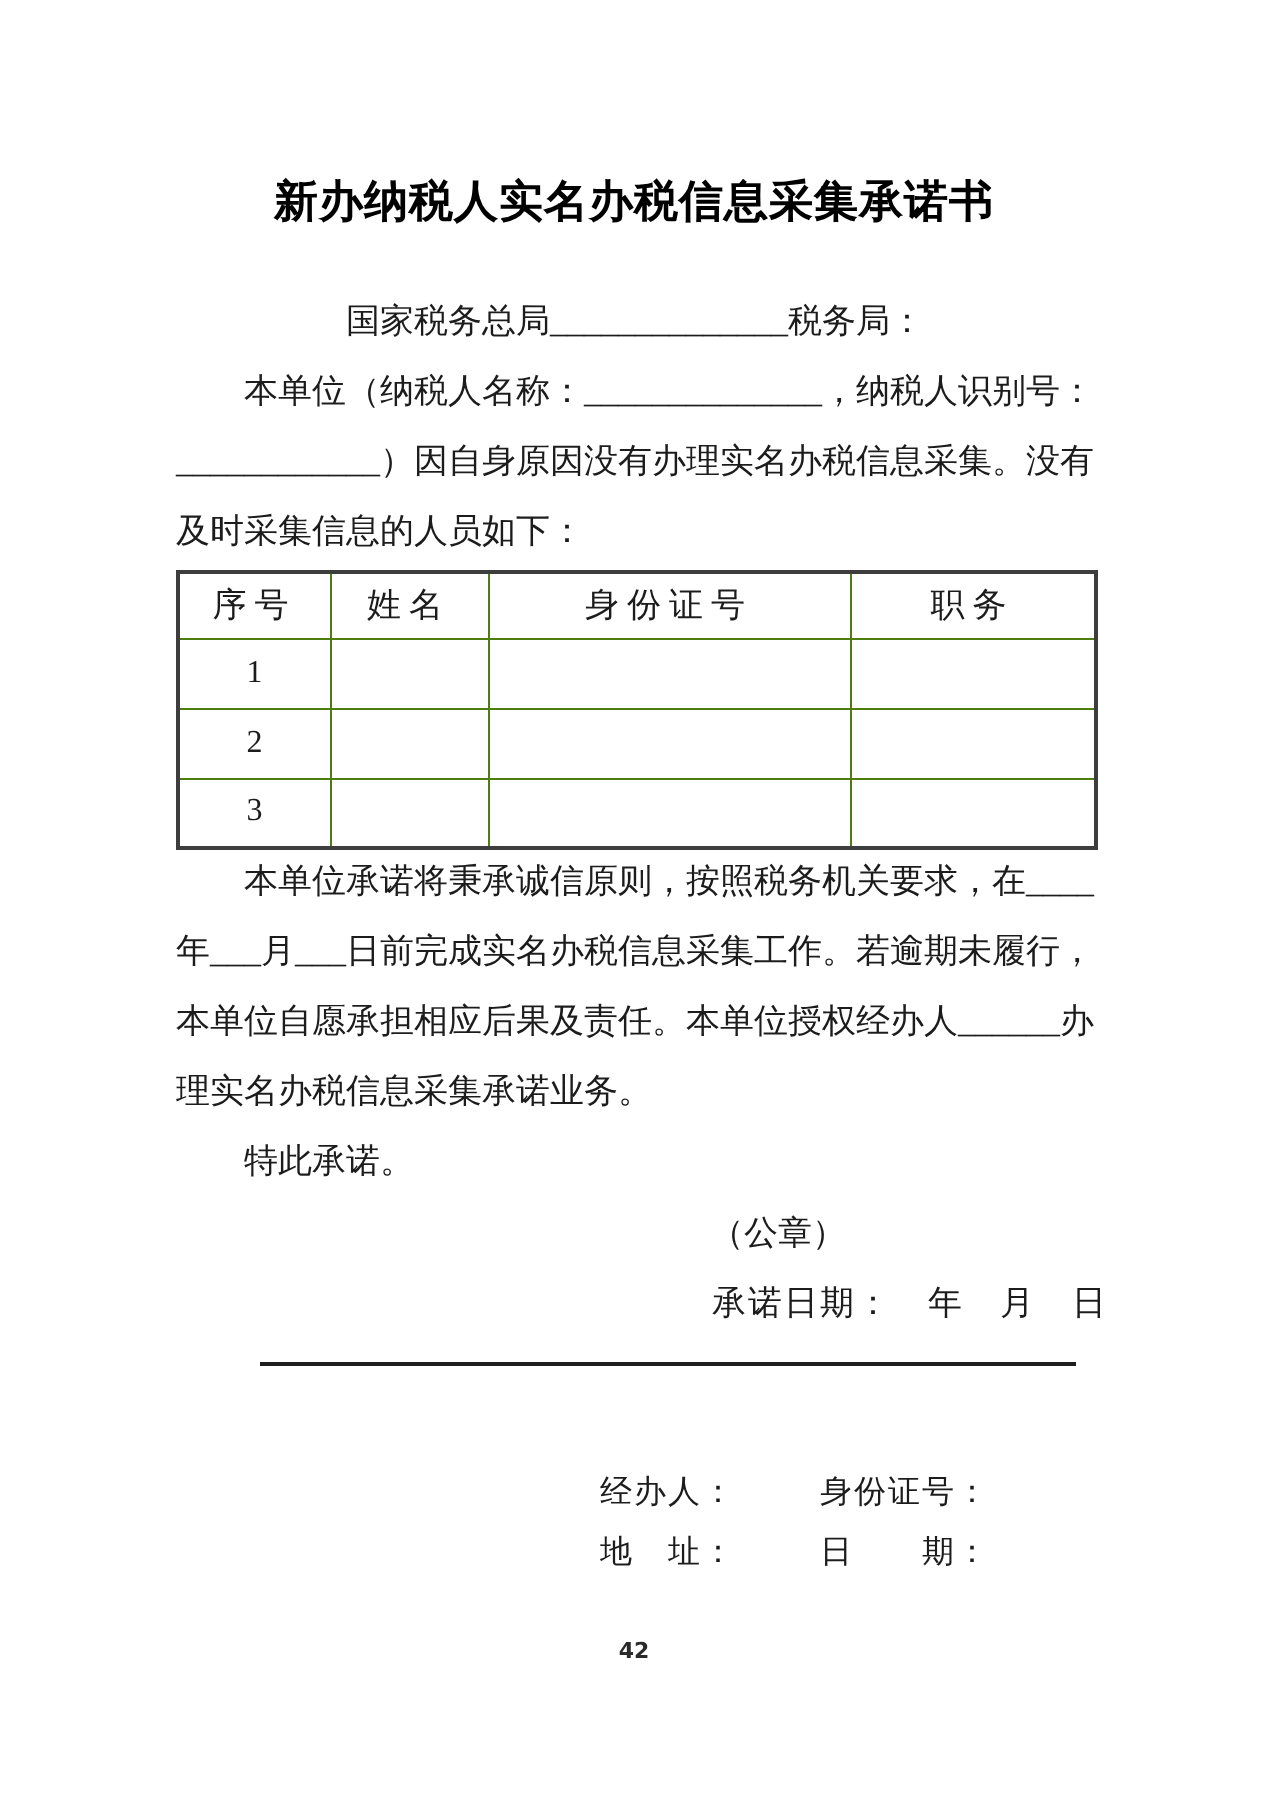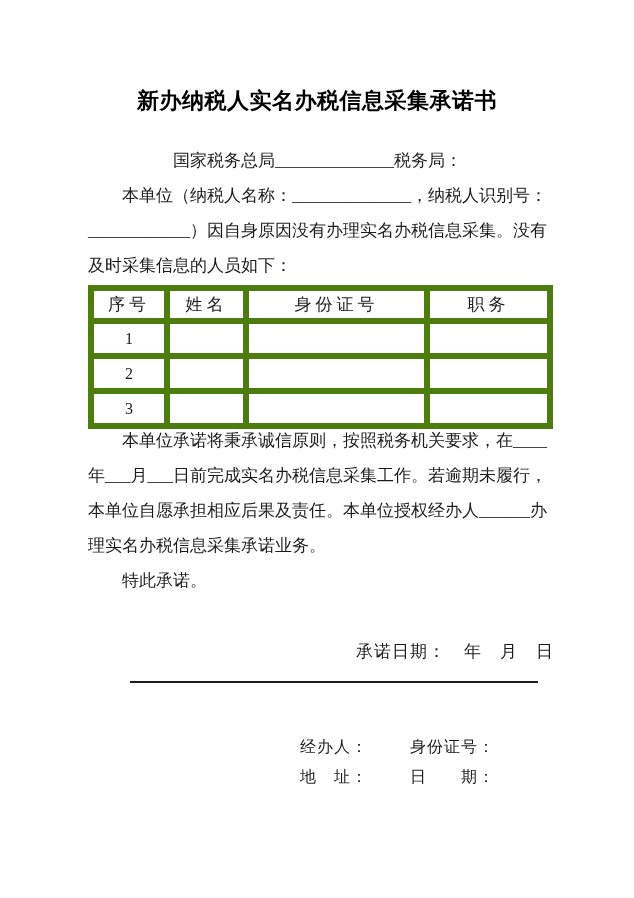--- a/index.html
+++ b/index.html
@@ -13,21 +13,21 @@
   .title {
     top:86px; left:0; width:100%; text-align:center;
     font-family:"Liberation Sans","DejaVu Sans",sans-serif;
     font-weight:700; font-size:22px; color:#000000; letter-spacing:0.5px;
   }
   .bodyblock { left:88px; width:459px; line-height:35px; text-align:justify; }
   .indent2 { text-indent:2em; }
   .salutation { top:143px; text-align:center; }
   .intro { top:178px; }
   .ptable { top:285px; left:88px; width:459px; border-collapse:collapse; border:2px solid #3d3d3d; table-layout:fixed; }
-  .ptable th, .ptable td { border:6px solid #4d7c0f; font-weight:normal; }
+  .ptable th, .ptable td { border:1px solid #4d7c0f; font-weight:normal; }
   .ptable th { height:33px; text-align:center; letter-spacing:4px; font-size:17px; }
   .ptable td { height:35px; font-size:16px; }
   .ptable td.num { text-align:center; }
   .c1 { width:76px; } .c2 { width:79px; } .c3 { width:181px; } .c4 { width:123px; }
   .commit { top:423px; }
   .closing { top:563px; left:88px; width:459px; line-height:35px; text-indent:2em; text-align:left; }
   .seal { top:599px; left:355px; line-height:35px; }
   .cdate { top:634px; left:341px; line-height:35px; letter-spacing:1px;margin-left:15px; }
   .divider { top:681px; left:130px; width:408px; height:0; border-top:2px solid #1f1f1f; }
   .confirm { top:700px; left:126px; width:465px; letter-spacing:1.2px; line-height:26px; text-align:left; }
@@ -87,25 +87,27 @@
         <td></td>
         <td></td>
       </tr>
     </tbody>
   </table>
 
   <p class="abs closing">特此承诺。</p>
 
   <p class="abs bodyblock commit indent2">本单位承诺将秉承诚信原则，按照税务机关要求，在____年___月___日前完成实名办税信息采集工作。若逾期未履行，本单位自愿承担相应后果及责任。本单位授权经办人______办理实名办税信息采集承诺业务。</p>
 
+  <p class="abs seal">（公章）</p>
 
   <p class="abs cdate">承诺日期：　年　月　日</p>
 
   <div class="abs divider"></div>
 
 
   <span class="abs siglabel lbl-agent">经办人：</span>
   <span class="abs siglabel lbl-id">身份证号：</span>
   <span class="abs siglabel lbl-addr">地　址：</span>
   <span class="abs siglabel lbl-date">日　　期：</span>
 
+  <div class="abs pagenum">42</div>
 
 </div>
 
 </body></html>

